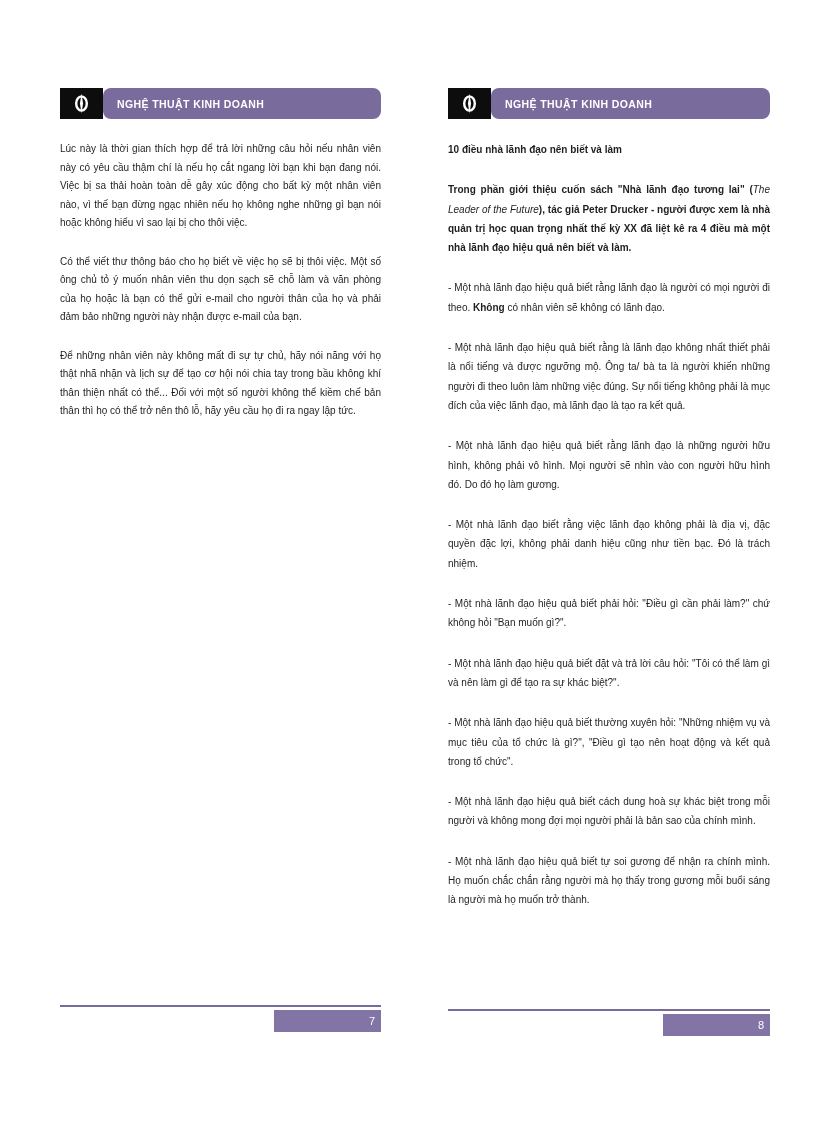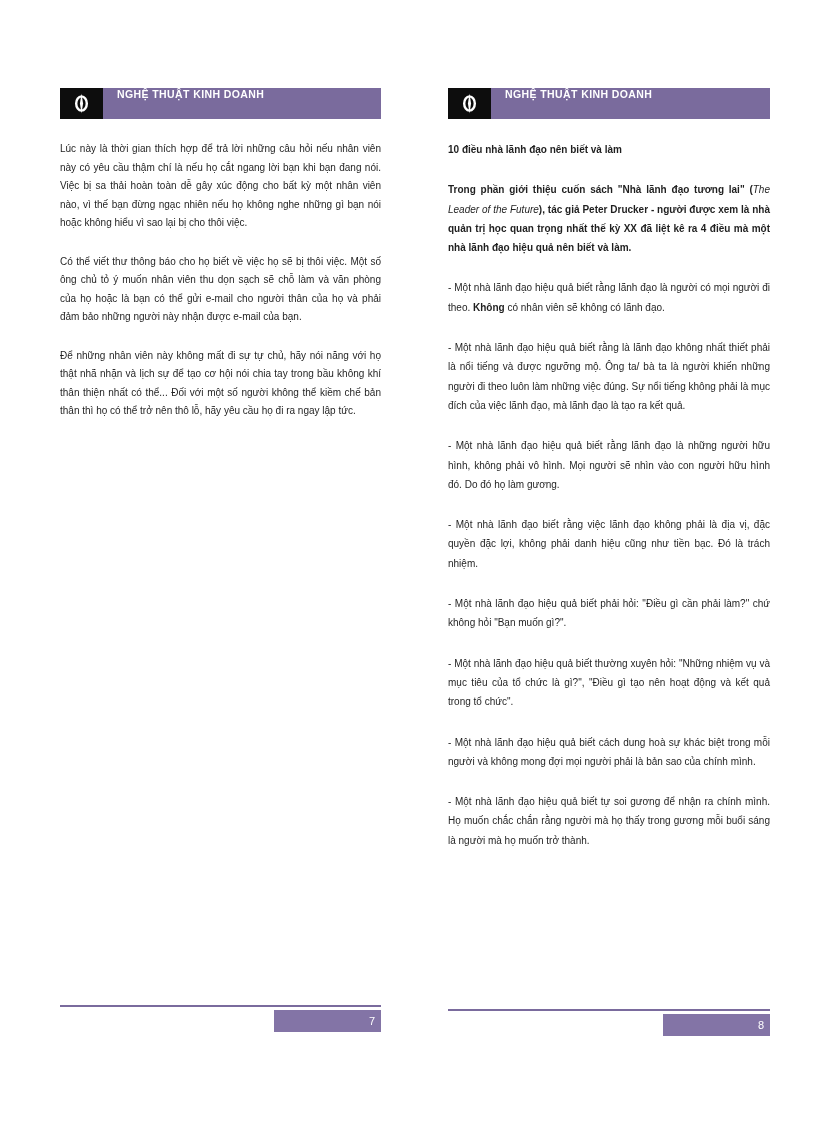--- a/index.html
+++ b/index.html
@@ -17,23 +17,23 @@
     position: absolute; top: 88px; left: 0; right: 0; height: 31px;
     display: flex; align-items: stretch;
   }
   .icon-box {
     width: 43px; flex: 0 0 43px; background: var(--icon-black, #0d0d0d);
     display: flex; align-items: center; justify-content: center;
   }
   .icon-box svg { width: 17px; height: 21px; display: block; }
   .header-bar {
     flex: 1; background: var(--purple, #7a6b9d);
-    display: flex; align-items: flex-start;
+    display: flex; align-items: center;
     color: #ffffff; font-size: 10.5px; font-weight: bold;
-    letter-spacing: 0.4px; padding-left: 14px;
+    letter-spacing: 0.4px; padding-left: 14px; border-radius: 8px;
   }
 
   .col-body {
     position: absolute; top: 140px; left: 0; right: 0;
     color: var(--text, #1f1f1f);
     font-size: 10px; line-height: 18.5px; text-align: justify;
   }
   #col-right .col-body { line-height: 19.3px; }
   .para { margin: 0 0 20px 0; }
   #col-right .para { margin-bottom: 21px; }
@@ -100,20 +100,21 @@
   </div>
 
   <div class="col-body">
       <p class="para"><span class="seg-bold">10 điều nhà lãnh đạo nên biết và làm</span></p>
       <p class="para"><span class="seg-bold">Trong phần giới thiệu cuốn sách "Nhà lãnh đạo tương lai" (</span><span class="seg-bold-italic">The Leader of the Future</span><span class="seg-bold">), tác giả Peter Drucker - người được xem là nhà quản trị học quan trọng nhất thế kỳ XX đã liệt kê ra 4 điều mà một nhà lãnh đạo hiệu quả nên biết và làm.</span></p>
       <p class="para"><span class="seg-normal">- Một nhà lãnh đạo hiệu quả biết rằng lãnh đạo là người có mọi người đi theo. </span><span class="seg-bold">Không</span><span class="seg-normal"> có nhân viên sẽ không có lãnh đạo.</span></p>
       <p class="para"><span class="seg-normal">- Một nhà lãnh đạo hiệu quả biết rằng là lãnh đạo không nhất thiết phải là nổi tiếng và được ngưỡng mộ. Ông ta/ bà ta là người khiến những người đi theo luôn làm những việc đúng. Sự nổi tiếng không phải là mục đích của việc lãnh đạo, mà lãnh đạo là tạo ra kết quả.</span></p>
       <p class="para"><span class="seg-normal">- Một nhà lãnh đạo hiệu quả biết rằng lãnh đạo là những người hữu hình, không phải vô hình. Mọi người sẽ nhìn vào con người hữu hình đó. Do đó họ làm gương.</span></p>
       <p class="para"><span class="seg-normal">- Một nhà lãnh đạo biết rằng việc lãnh đạo không phải là địa vị, đặc quyền đặc lợi, không phải danh hiệu cũng như tiền bạc. Đó là trách nhiệm.</span></p>
       <p class="para"><span class="seg-normal">- Một nhà lãnh đạo hiệu quả biết phải hỏi: "Điều gì cần phải làm?" chứ không hỏi "Bạn muốn gì?".</span></p>
+      <p class="para"><span class="seg-normal">- Một nhà lãnh đạo hiệu quả biết đặt và trả lời câu hỏi: "Tôi có thể làm gì và nên làm gì để tạo ra sự khác biệt?".</span></p>
       <p class="para"><span class="seg-normal">- Một nhà lãnh đạo hiệu quả biết thường xuyên hỏi: "Những nhiệm vụ và mục tiêu của tổ chức là gì?", "Điều gì tạo nên hoạt động và kết quả trong tổ chức".</span></p>
       <p class="para"><span class="seg-normal">- Một nhà lãnh đạo hiệu quả biết cách dung hoà sự khác biệt trong mỗi người và không mong đợi mọi người phải là bản sao của chính mình.</span></p>
       <p class="para"><span class="seg-normal">- Một nhà lãnh đạo hiệu quả biết tự soi gương để nhận ra chính mình. Họ muốn chắc chắn rằng người mà họ thấy trong gương mỗi buổi sáng là người mà họ muốn trở thành.</span></p>
     </div>
 
   <div class="col-footer">
     <div class="footer-rule"></div>
     <div class="page-num-box">
       <span>8</span>
     </div>

